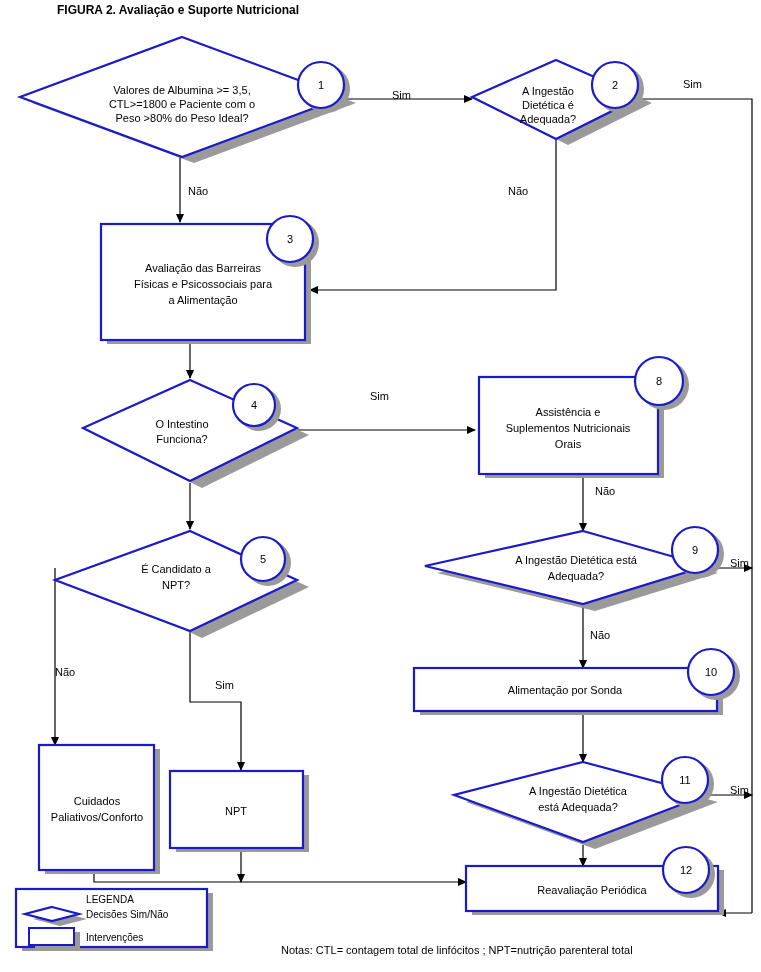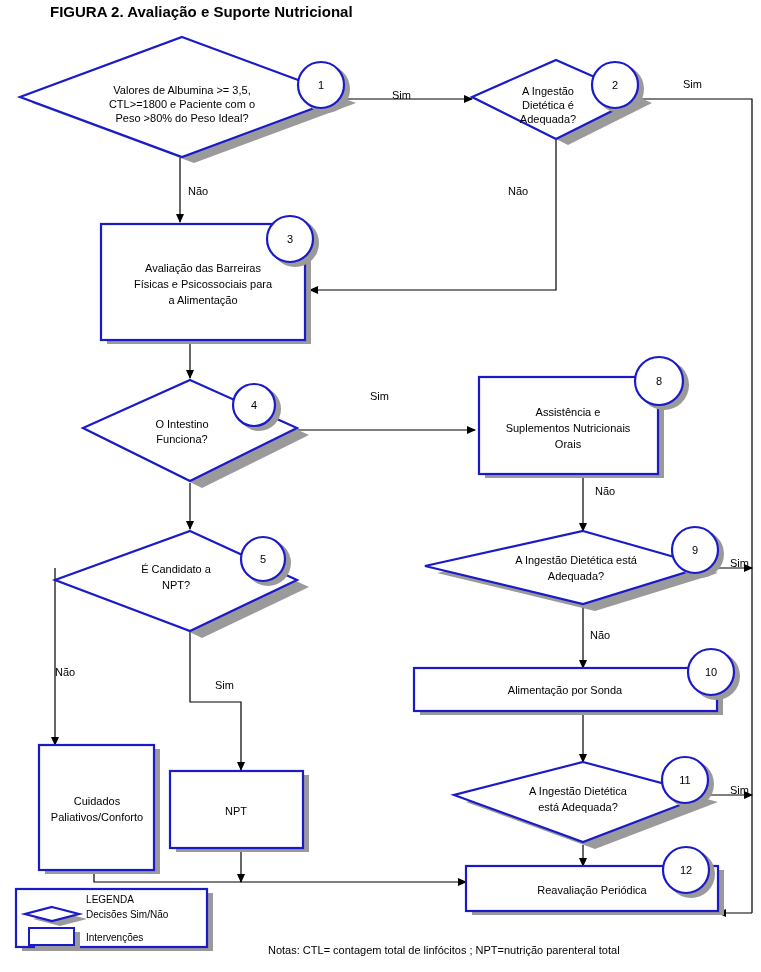--- a/index.html
+++ b/index.html
@@ -1,29 +1,29 @@
 <!DOCTYPE html>
 <html><head>
 <meta charset="utf-8">
 <style>
   html,body{margin:0;padding:0;background:#ffffff;}
   body{width:761px;height:972px;position:relative;
        font-family:"Liberation Sans","DejaVu Sans",sans-serif;
        color:#000;overflow:hidden;}
   #figure-title{
-    position:absolute;left:50px;top:3px;
-    font-size:15px;font-weight:bold;letter-spacing:0px;white-space:nowrap;
+    position:absolute;left:57px;top:3px;
+    font-size:12px;font-weight:bold;letter-spacing:0px;white-space:nowrap;
   }
   #chart-svg{position:absolute;left:0;top:0;width:761px;height:972px;}
   .nodetext{font-family:"Liberation Sans","DejaVu Sans",sans-serif;font-size:11px;fill:#000;}
   .edgelabel{font-family:"Liberation Sans","DejaVu Sans",sans-serif;font-size:11px;fill:#000;}
   .numtext{font-family:"Liberation Sans","DejaVu Sans",sans-serif;font-size:11px;fill:#000;}
   .legendtext{font-family:"Liberation Sans","DejaVu Sans",sans-serif;font-size:10px;fill:#000;}
   #notes{
-    position:absolute;left:268px;top:944px;font-size:11px;white-space:nowrap;
+    position:absolute;left:281px;top:944px;font-size:11px;white-space:nowrap;
   }
 </style>
 </head>
 <body>
 
 <div id="figure-title">FIGURA 2. Avaliação e Suporte Nutricional</div>
 
 <svg id="chart-svg" viewBox="0 0 761 972" xmlns="http://www.w3.org/2000/svg">
   <defs>
     <marker id="arrow" markerWidth="9" markerHeight="8" refX="8" refY="4" orient="auto" markerUnits="userSpaceOnUse">

